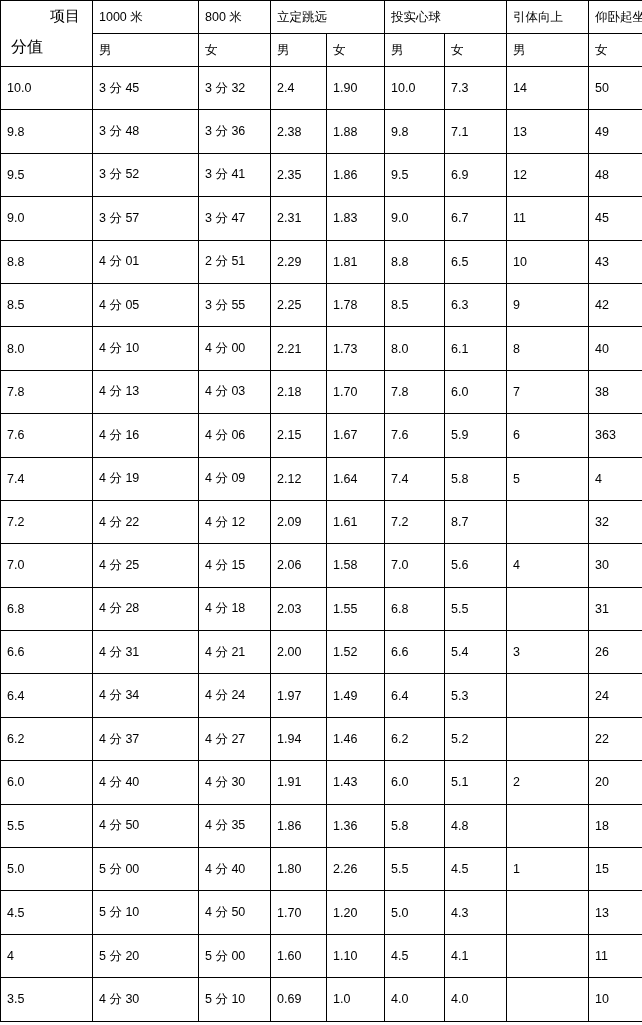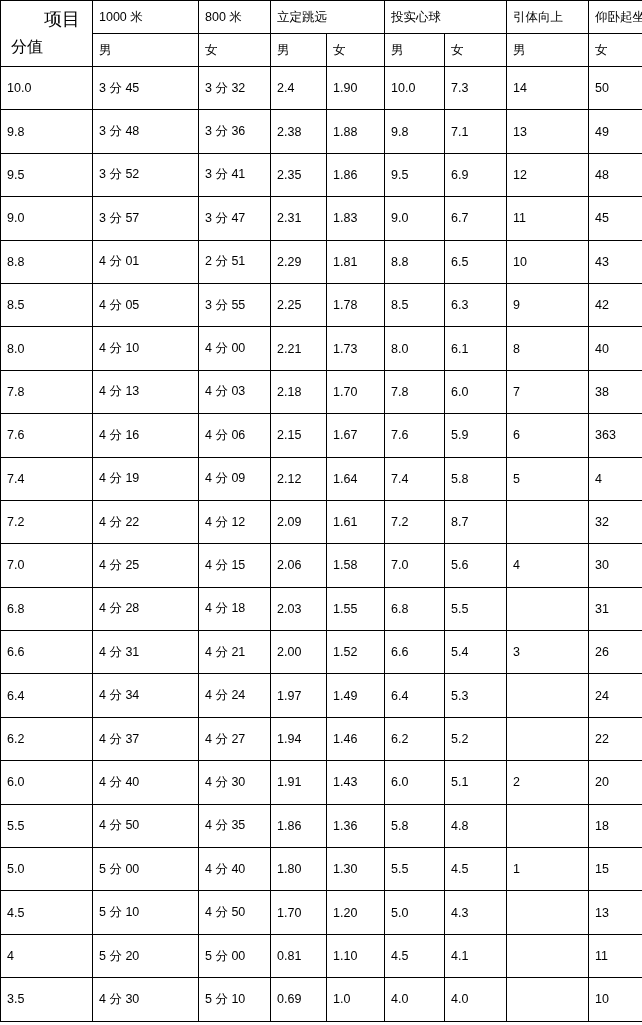--- a/index.html
+++ b/index.html
@@ -35,21 +35,21 @@
   .corner-cell {
     position: relative;
     height: 64px;
     padding: 0;
     vertical-align: top;
   }
   .corner-top {
     position: absolute;
     top: 6px;
     right: 12px;
-    font-size: 18px;
+    font-size: 15px;
     font-family: Liberation Serif, serif;
   }
   .corner-bottom {
     position: absolute;
     bottom: 8px;
     left: 10px;
     font-size: 16px;
   }
   .sub-cell {
     text-align: center;
@@ -304,42 +304,42 @@
         <td>5.8</td>
         <td>4.8</td>
         <td></td>
         <td>18</td>
       </tr>
       <tr class="data-row">
         <td>5.0</td>
         <td>5 分 00</td>
         <td>4 分 40</td>
         <td>1.80</td>
-        <td>1.30</td>
+        <td>2.26</td>
         <td>5.5</td>
         <td>4.5</td>
         <td>1</td>
         <td>15</td>
       </tr>
       <tr class="data-row">
         <td>4.5</td>
         <td>5 分 10</td>
         <td>4 分 50</td>
         <td>1.70</td>
         <td>1.20</td>
         <td>5.0</td>
         <td>4.3</td>
         <td></td>
         <td>13</td>
       </tr>
       <tr class="data-row">
         <td>4</td>
         <td>5 分 20</td>
         <td>5 分 00</td>
-        <td>0.81</td>
+        <td>1.60</td>
         <td>1.10</td>
         <td>4.5</td>
         <td>4.1</td>
         <td></td>
         <td>11</td>
       </tr>
       <tr class="data-row">
         <td>3.5</td>
         <td>4 分 30</td>
         <td>5 分 10</td>

